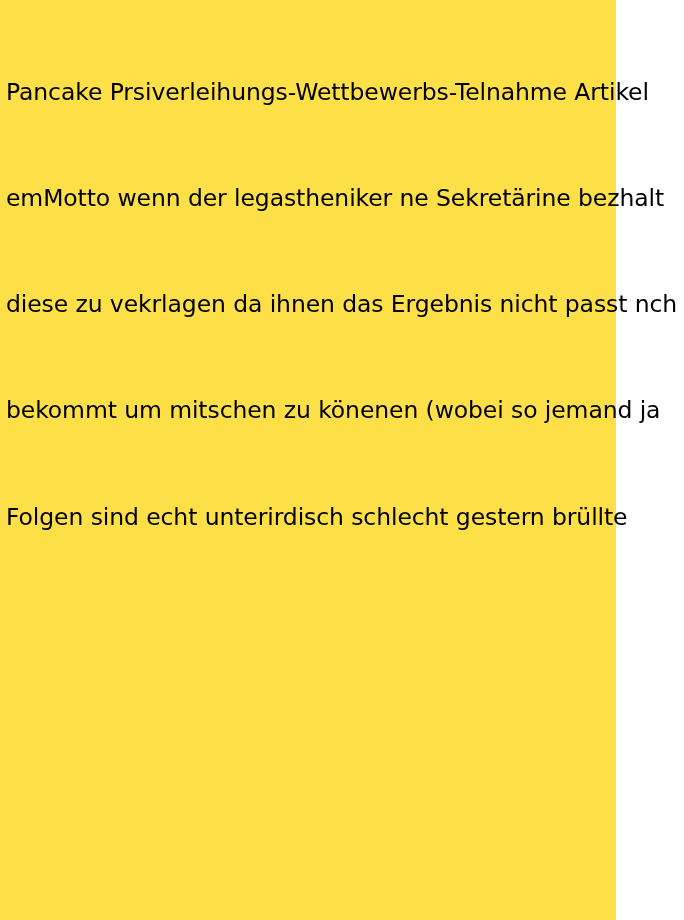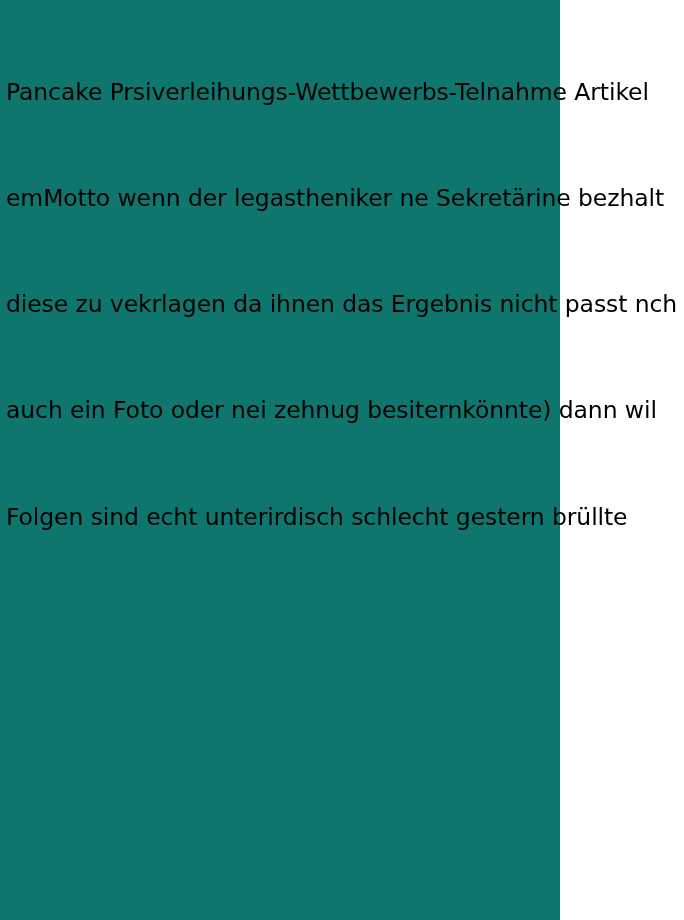--- a/index.html
+++ b/index.html
@@ -7,25 +7,25 @@
     padding: 0;
     background: #ffffff;
   }
   body {
     width: 684px;
     height: 920px;
     overflow: hidden;
     font-family: "DejaVu Sans", sans-serif;
   }
   .page {
-    width: 560px;
+    width: 616px;
     height: 920px;
     box-sizing: border-box;
     padding: 4px 6px 16px 6px;
-    background: #0f766e;
+    background: #fde047;
   }
   .text-block {
     color: #000000;
     font-family: "DejaVu Sans", sans-serif;
     font-size: 23.5px;
     line-height: 35.4px;
     letter-spacing: -0.1px;
     word-spacing: 0px;
     white-space: pre-wrap;
     text-align: left;
@@ -37,21 +37,21 @@
   }
 </style>
 </head>
 <body>
 
 <div class="page">
   <div class="text-block">
     <span class="line">Pancake Prsiverleihungs-Wettbewerbs-Telnahme Artikel</span>
     <span class="line">emMotto wenn der legastheniker ne Sekretärine bezhalt</span>
     <span class="line">diese zu vekrlagen da ihnen das Ergebnis nicht passt nch</span>
-    <span class="line">auch ein Foto oder nei zehnug besiternkönnte) dann wil</span>
+    <span class="line">bekommt um mitschen zu könenen (wobei so jemand ja</span>
     <span class="line">Folgen sind echt unterirdisch schlecht gestern brüllte</span>
     
     
     
     
     
     
     
     
     

